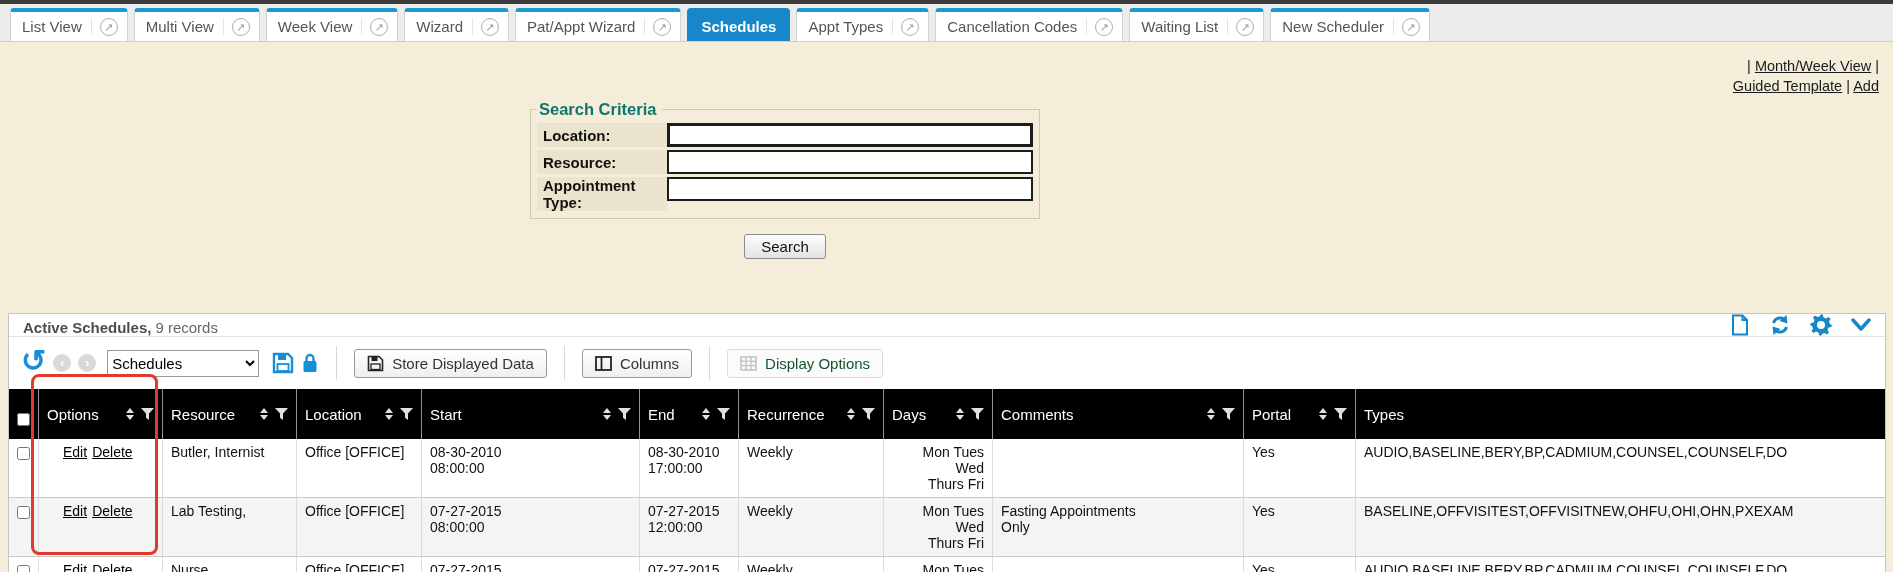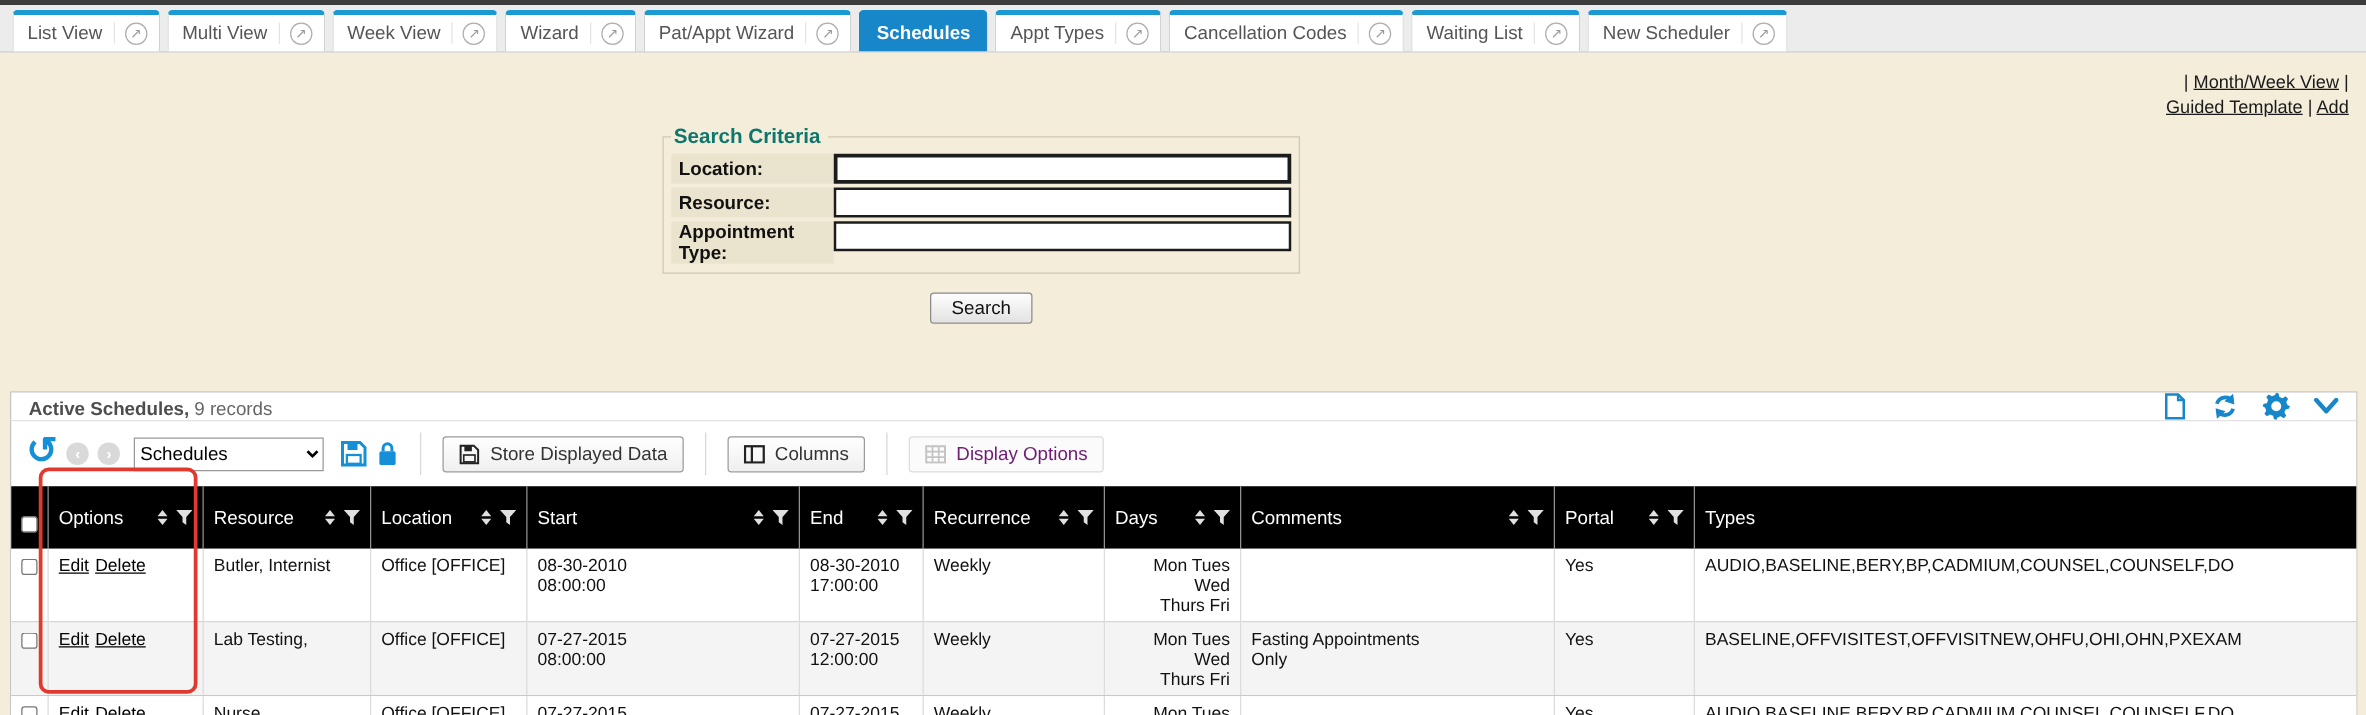--- a/index.html
+++ b/index.html
@@ -42,37 +42,37 @@
   .panel-icons { margin-left:auto; display:flex; align-items:center; gap:19px; }
   .picon { color:#1787c9; cursor:pointer; display:inline-flex; align-items:center; }
 
   
   .toolbar { height:52px; display:flex; align-items:center; padding:0 12px; gap:7px; }
   .undo { font-size:30px; color:#1590d8; font-weight:bold; line-height:1; cursor:pointer; transform:translateY(-2px); }
   .navcircle { width:18px; height:18px; border-radius:50%; background:#d9d9d9; color:#fff; font-size:12px; font-weight:bold; display:inline-flex; align-items:center; justify-content:center; line-height:1; }
   .view-select { width:152px; height:27px; font-size:15px; border:1px solid #999; background:#fff; margin-left:4px; }
   .tb-divider { width:1px; height:34px; background:#d8d8d8; margin:0 10px; }
   .tb-btn { display:inline-flex; align-items:center; gap:8px; font-size:15px; color:#333; background:linear-gradient(#ffffff,#efefef); border:1px solid #9a9a9a; border-radius:3px; padding:5px 12px; cursor:pointer; white-space:nowrap; }
-  .tb-btn.disabled { color:#701a75; border-color:#dcdcdc; background:#fbfbfb; cursor:default; }
+  .tb-btn.disabled { color:#14532d; border-color:#dcdcdc; background:#fbfbfb; cursor:default; }
 
   
   .grid { width:100%; }
   .g-head { display:flex; background:#000000; color:#fff; height:50px; }
   .hcell { display:flex; align-items:center; padding:0 8px; font-size:15px; border-right:1px solid #929292; }
   .hcell .hl { white-space:nowrap; overflow:hidden; }
   .sort { display:flex; flex-direction:column; gap:2px; margin-left:auto; cursor:pointer; padding-left:6px; }
   .sort .up { width:0; height:0; border-left:4.5px solid transparent; border-right:4.5px solid transparent; border-bottom:5px solid #e0e0e0; }
   .sort .dn { width:0; height:0; border-left:4.5px solid transparent; border-right:4.5px solid transparent; border-top:5px solid #e0e0e0; }
   .funnel { margin-left:7px; cursor:pointer; display:inline-flex; }
   .g-row { display:flex; border-bottom:1px solid #c9c9c9; min-height:48px; background:#fff; }
   .g-row.alt { background:#f4f4f4; }
   .cell { padding:5px 8px; font-size:14px; color:#111; border-right:1px solid #dcdcdc; }
   .pre { white-space:pre-line; }
   .cb { display:flex; justify-content:center; padding-top:8px; }
-  .cell a { color:#000; text-decoration:underline; cursor:pointer; }
+  .cell a { color:#000; text-decoration:underline; cursor:pointer;margin-left:16px; }
   .cell a + a { margin-left:5px; }
   .types { white-space:nowrap; overflow:hidden; border-right:none; }
   .c0{width:30px;} .c1{width:124px;} .c2{width:134px;} .c3{width:125px;} .c4{width:218px;}
   .c5{width:99px;} .c6{width:145px;} .c7{width:109px;text-align:right;} .c8{width:251px;} .c9{width:112px;} .c10{flex:1;}
 
   
   .annotation { position:absolute; left:31px; top:374px; width:127px; height:181px; border:3px solid #e0392e; border-radius:8px; pointer-events:none; z-index:10; }
 
   input[type="checkbox"] { width:13px; height:13px; accent-color:#fff; }
 </style>

